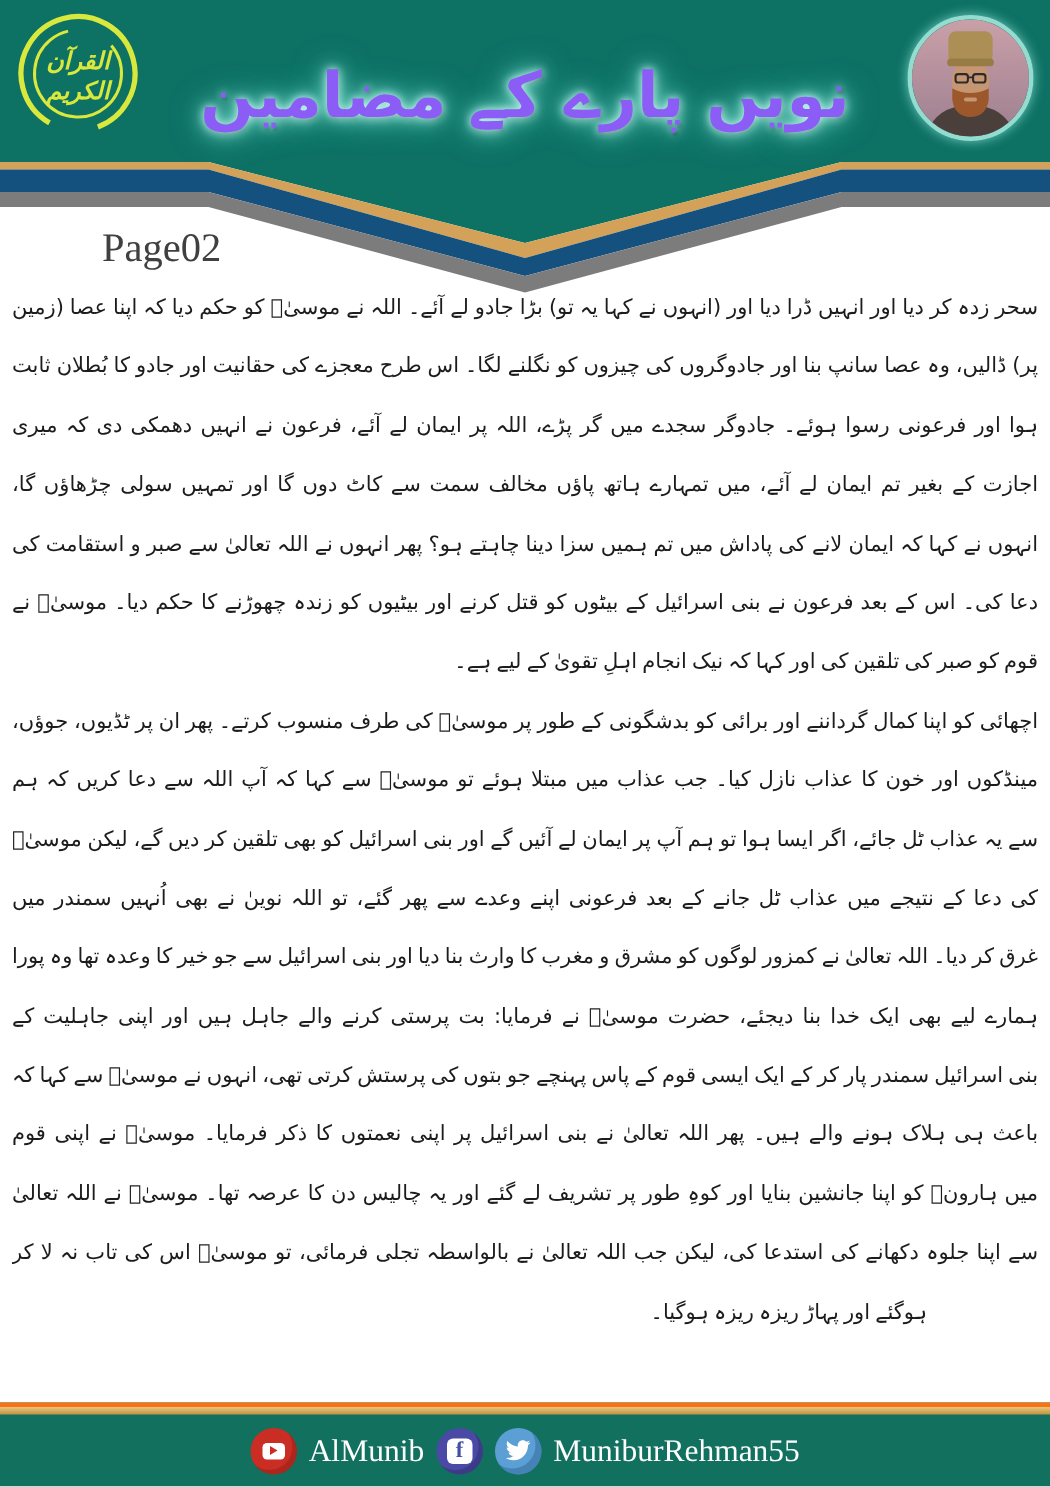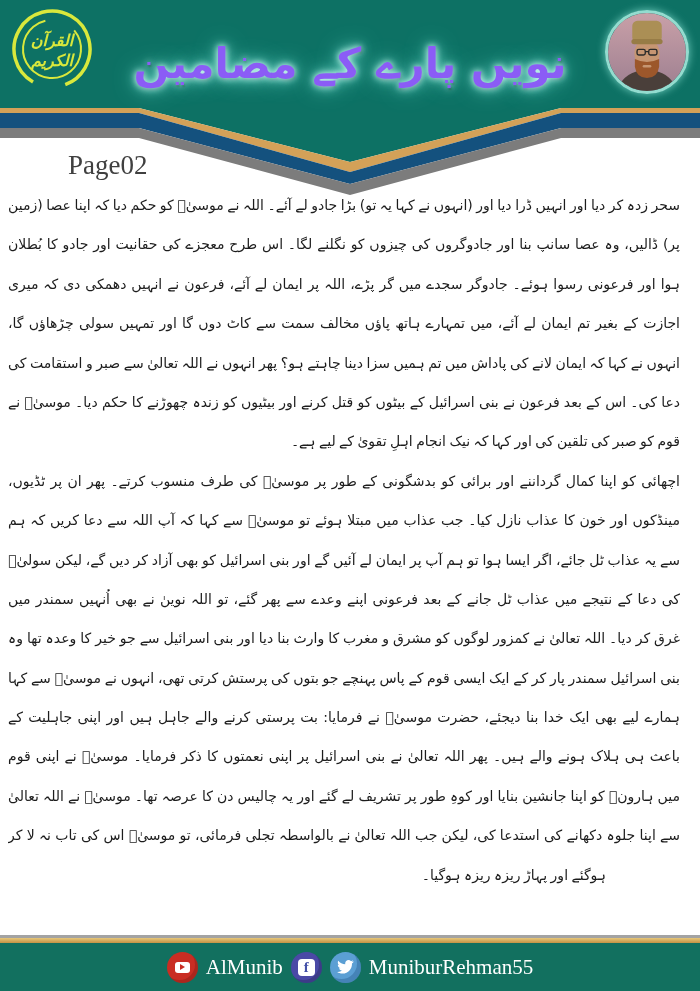--- a/index.html
+++ b/index.html
@@ -14,30 +14,30 @@
          text-shadow:0 0 6px #c8f5ee,0 0 12px #8ae8da,0 0 22px #5fd9c8,1px 2px 2px #06423a;
          white-space:nowrap;}
   .photo{position:absolute;top:10px;left:605px;width:84px;height:84px;border-radius:50%;
          border:3px solid #93dccf;box-shadow:0 0 8px rgba(140,230,215,.8);
          overflow:hidden;box-sizing:border-box;}
   .photo svg{display:block;width:100%;height:100%;}
   
   .page-label{position:absolute;top:150px;left:40px;color:#404040;
               font-family:"Liberation Serif",serif;font-size:27px;margin-left:28px;}
   
-  .body-text{position:absolute;top:186px;left:8px;right:20px;direction:rtl;
+  .body-text{position:absolute;top:186px;left:8px;right:8px;direction:rtl;
              color:#1c1c1c;font-size:14px;word-spacing:-1px;}
   .bline{height:39.4px;line-height:39.4px;overflow:hidden;
          text-align:justify;text-align-last:justify;white-space:normal;}
   .bline.first{padding-right:16px;}
   .bline.end{text-align-last:right;}
   .bline.end19{text-align-last:right;padding-left:0;padding-right:74px;}
   
   .footer{position:absolute;left:0;right:0;top:935px;height:56px;box-sizing:border-box;
-          border-top:3px solid #a3a3a3;background:#12705f;}
+          border-top:3px solid #f97316;background:#12705f;}
   .footer .gold-bar{height:5px;background:linear-gradient(#e6c77a,#c49244);}
   .footer .row{height:48px;display:flex;align-items:center;justify-content:center;gap:8px;
                color:#ffffff;font-family:"Liberation Serif",serif;font-size:21px;}
   .soc{display:flex;align-items:center;gap:8px;}
   .circle{width:31px;height:31px;border-radius:50%;display:flex;align-items:center;justify-content:center;flex:0 0 auto;}
   .yt{background:#c92d23;box-shadow:inset -3px -3px 0 rgba(0,0,0,.15);}
   .yt .play{width:15px;height:11px;background:#ffffff;border-radius:3px;position:relative;}
   .yt .play:before{content:"";position:absolute;left:5px;top:2.5px;border-left:5px solid #c92d23;
                    border-top:3px solid transparent;border-bottom:3px solid transparent;}
   .fb{background:#4a49a6;box-shadow:inset -3px -3px 0 rgba(0,0,0,.18);}
@@ -94,25 +94,25 @@
 <div class="body-text">
   <div class="bline">سحر زدہ کر دیا اور انہیں ڈرا دیا اور (انہوں نے کہا یہ تو) بڑا جادو لے آئے۔ اللہ نے موسیٰؑ کو حکم دیا کہ اپنا عصا (زمین</div>
   <div class="bline">پر) ڈالیں، وہ عصا سانپ بنا اور جادوگروں کی چیزوں کو نگلنے لگا۔ اس طرح معجزے کی حقانیت اور جادو کا بُطلان ثابت</div>
   <div class="bline">ہوا اور فرعونی رسوا ہوئے۔ جادوگر سجدے میں گر پڑے، اللہ پر ایمان لے آئے، فرعون نے انہیں دھمکی دی کہ میری</div>
   <div class="bline">اجازت کے بغیر تم ایمان لے آئے، میں تمہارے ہاتھ پاؤں مخالف سمت سے کاٹ دوں گا اور تمہیں سولی چڑھاؤں گا،</div>
   <div class="bline">انہوں نے کہا کہ ایمان لانے کی پاداش میں تم ہمیں سزا دینا چاہتے ہو؟ پھر انہوں نے اللہ تعالیٰ سے صبر و استقامت کی</div>
   <div class="bline">دعا کی۔ اس کے بعد فرعون نے بنی اسرائیل کے بیٹوں کو قتل کرنے اور بیٹیوں کو زندہ چھوڑنے کا حکم دیا۔ موسیٰؑ نے</div>
   <div class="bline end">قوم کو صبر کی تلقین کی اور کہا کہ نیک انجام اہلِ تقویٰ کے لیے ہے۔</div>
   <div class="bline">اچھائی کو اپنا کمال گرداننے اور برائی کو بدشگونی کے طور پر موسیٰؑ کی طرف منسوب کرتے۔ پھر ان پر ٹڈیوں، جوؤں،</div>
   <div class="bline">مینڈکوں اور خون کا عذاب نازل کیا۔ جب عذاب میں مبتلا ہوئے تو موسیٰؑ سے کہا کہ آپ اللہ سے دعا کریں کہ ہم</div>
-  <div class="bline">سے یہ عذاب ٹل جائے، اگر ایسا ہوا تو ہم آپ پر ایمان لے آئیں گے اور بنی اسرائیل کو بھی آزاد کر دیں گے، لیکن سولیٰؑ</div>
+  <div class="bline">سے یہ عذاب ٹل جائے، اگر ایسا ہوا تو ہم آپ پر ایمان لے آئیں گے اور بنی اسرائیل کو بھی تلقین کر دیں گے، لیکن موسیٰؑ</div>
   <div class="bline">کی دعا کے نتیجے میں عذاب ٹل جانے کے بعد فرعونی اپنے وعدے سے پھر گئے، تو اللہ نویںٰ نے بھی اُنہیں سمندر میں</div>
   <div class="bline">غرق کر دیا۔ اللہ تعالیٰ نے کمزور لوگوں کو مشرق و مغرب کا وارث بنا دیا اور بنی اسرائیل سے جو خیر کا وعدہ تھا وہ پورا ہوا۔</div>
+  <div class="bline">ہمارے لیے بھی ایک خدا بنا دیجئے، حضرت موسیٰؑ نے فرمایا: بت پرستی کرنے والے جاہل ہیں اور اپنی جاہلیت کے</div>
   <div class="bline">بنی اسرائیل سمندر پار کر کے ایک ایسی قوم کے پاس پہنچے جو بتوں کی پرستش کرتی تھی، انہوں نے موسیٰؑ سے کہا کہ</div>
-  <div class="bline">ہمارے لیے بھی ایک خدا بنا دیجئے، حضرت موسیٰؑ نے فرمایا: بت پرستی کرنے والے جاہل ہیں اور اپنی جاہلیت کے</div>
   <div class="bline">باعث ہی ہلاک ہونے والے ہیں۔ پھر اللہ تعالیٰ نے بنی اسرائیل پر اپنی نعمتوں کا ذکر فرمایا۔ موسیٰؑ نے اپنی قوم</div>
   <div class="bline">میں ہارونؑ کو اپنا جانشین بنایا اور کوہِ طور پر تشریف لے گئے اور یہ چالیس دن کا عرصہ تھا۔ موسیٰؑ نے اللہ تعالیٰ</div>
   <div class="bline">سے اپنا جلوہ دکھانے کی استدعا کی، لیکن جب اللہ تعالیٰ نے بالواسطہ تجلی فرمائی، تو موسیٰؑ اس کی تاب نہ لا کر بیہوش</div>
   <div class="bline end19">ہوگئے اور پہاڑ ریزہ ریزہ ہوگیا۔</div>
 </div>
 
 <div class="footer">
   <div class="gold-bar"></div>
   <div class="row">
     <div class="soc">

